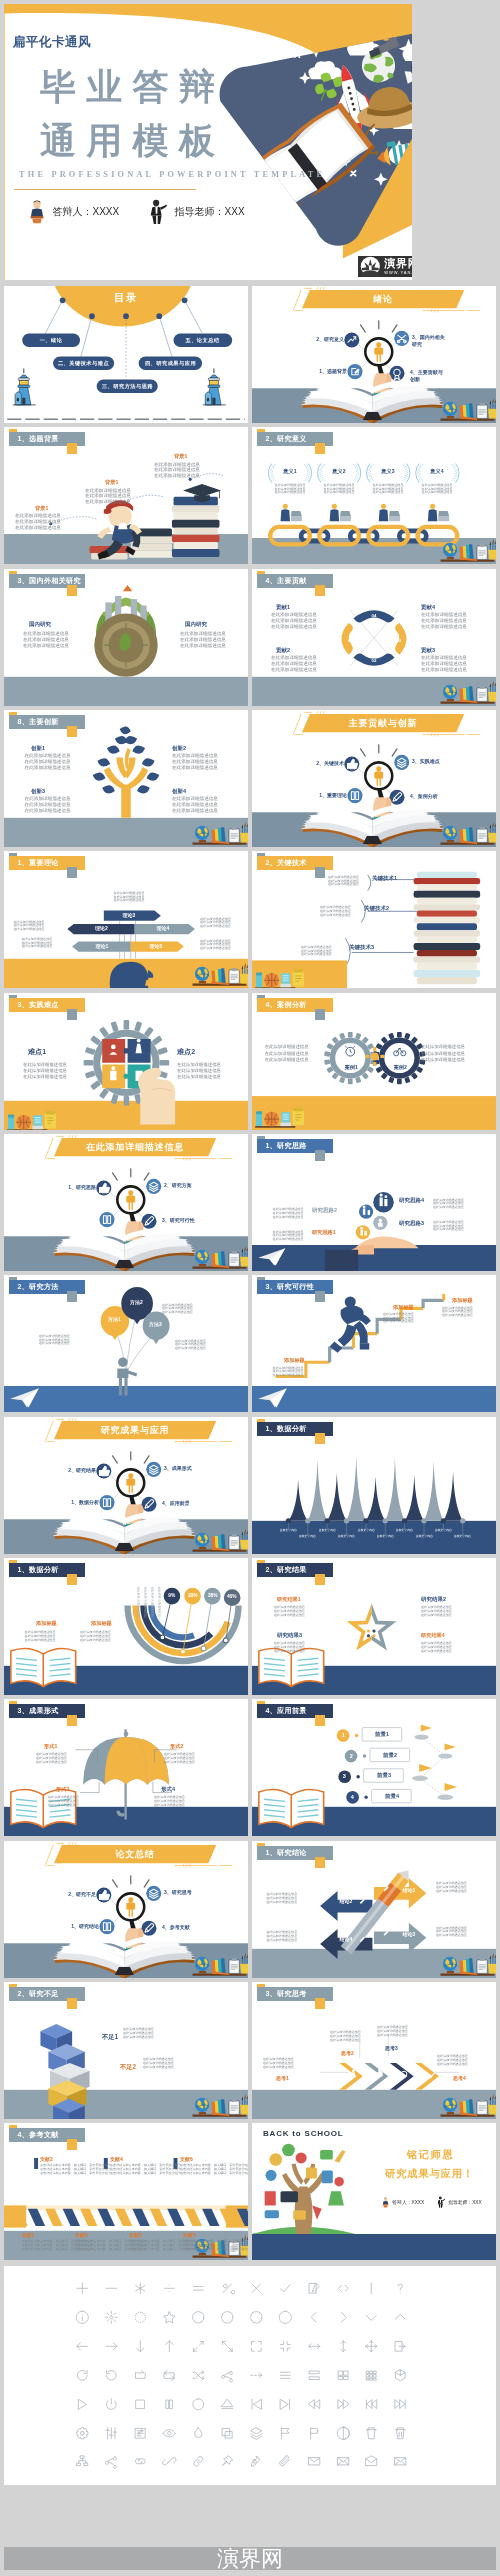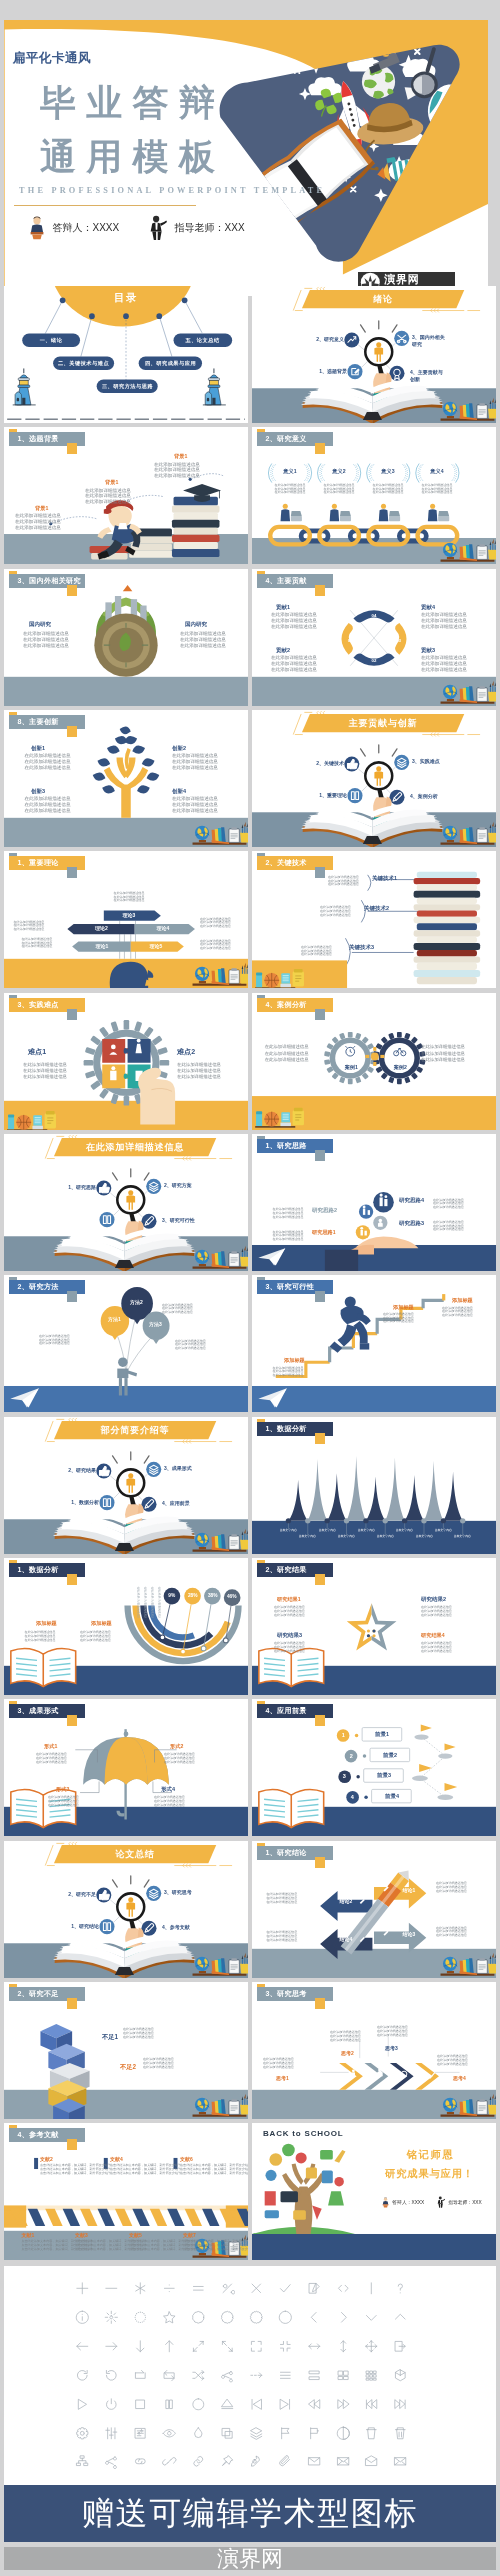--- a/index.html
+++ b/index.html
@@ -3,21 +3,21 @@
 <meta charset="utf-8">
 <title>PPT Template Preview</title>
 <style>
 
   html,body{margin:0;padding:0;}
   body{width:500px;height:2576px;background:#d3d3d4;
        font-family:"Liberation Sans",sans-serif;overflow:hidden;-webkit-font-smoothing:antialiased;}
   .page{position:relative;width:500px;height:2576px;}
   .abs{position:absolute;}
   .slide{position:absolute;background:#fff;overflow:hidden;width:244px;height:137px;}
-  .cover{position:absolute;left:4px;top:20px;width:484px;height:276px;background:#f2b544;overflow:hidden;}
+  .cover{position:absolute;left:4px;top:4px;width:408px;height:276px;background:#f2b544;overflow:hidden;}
   svg{display:block;}
 
   
   .cov-kicker{left:8.7px;top:30px;font-size:12.7px;font-weight:bold;color:#3c5a8a;letter-spacing:0.4px;}
   .cov-t1{left:36px;top:65px;font-size:36px;font-weight:bold;color:#8d9fae;letter-spacing:10.3px;line-height:1;}
   .cov-t2{left:36px;top:119px;font-size:36px;font-weight:bold;color:#8d9fae;letter-spacing:10.3px;line-height:1;}
   .cov-sub{left:15px;top:166px;font-size:8.3px;color:#9fafbb;letter-spacing:3.2px;font-family:"Liberation Serif",serif;font-weight:bold;}
   .cov-rule{left:10.3px;top:185px;width:182px;height:1px;background:#dcb063;}
   .cov-people{left:24.5px;top:195px;display:flex;align-items:center;gap:8px;}
   .cov-pl{font-size:10px;color:#2b2b2b;margin-right:22px;}
@@ -1541,21 +1541,21 @@
 <div class="slide" style="left:4px;top:1417px">
     <svg class="abs" style="left:0;top:0" width="244" height="28.5" viewBox="0 0 308 36">
       <path d="M73 5 L268 5 L258 28 L63 28 Z" fill="#f2b544"></path>
       <path d="M66 3 L76 3 M62 5 L52 31 M54 31 L64 31" stroke="#f2b544" stroke-width="0.8" fill="none"></path>
       <path d="M268 31 L215 31 M272 31 L288 31" stroke="#f2b544" stroke-width="0.8" fill="none"></path>
       <g fill="none" stroke="#f2b544" stroke-width="0.7">
         <path d="M84 1.2 l-2.4 2.4 2.4 2.4 M88 1.2 l-2.4 2.4 2.4 2.4 M92 1.2 l-2.4 2.4 2.4 2.4"></path>
         <path d="M228 28.6 l-2.4 2.4 2.4 2.4 M232 28.6 l-2.4 2.4 2.4 2.4 M236 28.6 l-2.4 2.4 2.4 2.4"></path>
       </g>
     </svg>
-    <div class="abs bnrt">部分简要介绍等</div>
+    <div class="abs bnrt">研究成果与应用</div>
     <svg class="abs" style="left:0;top:0" width="244" height="138" viewBox="0 0 308 174">
       <rect x="0" y="129" width="308" height="45" fill="#7d93a3"></rect>
       <g stroke="#b9c0c8" stroke-width="0.7" fill="none">
           <path d="M138 103 l8 -8 M134 74 l8 7 M181 72 l-8 8 M175 105 l-8 -8"></path>
         </g>
         <g>
           <circle cx="130" cy="108" r="9.5" fill="#4a7fb5"></circle>
           <g transform="translate(130,108) scale(1.0)" fill="none" stroke="#fff" stroke-width="1.3" stroke-linecap="round" stroke-linejoin="round">
             <path d="M-4.5 -5 h3.6 v10 h-3.6 z M0.9 -5 h3.6 v10 h-3.6 z"></path>
           </g>
@@ -2827,21 +2827,18 @@
           <path d="M3 8l9-5 9 5v11H3zM3 8l9 6 9-6"></path>
         </svg>
       </div>
   <div class="abs ipc" style="left:393px;top:188px">
         <svg width="14.6" height="14.6" viewBox="0 0 24 24" fill="none" stroke="#aab2ba" stroke-width="1.25" stroke-linecap="round" stroke-linejoin="round">
           <path d="M3 6h18v12H3zM3 6l9 7 9-7M3 18l6-5M21 18l-6-5"></path>
         </svg>
       </div>
 </div>
 
-<div class="abs footer-banner">
-  <span>赠送可编辑学术型图标</span>
-</div>
 <div class="abs footer-site">
   <span>演界网</span>
 </div>
 
 </div>
 
 
 </body></html>

